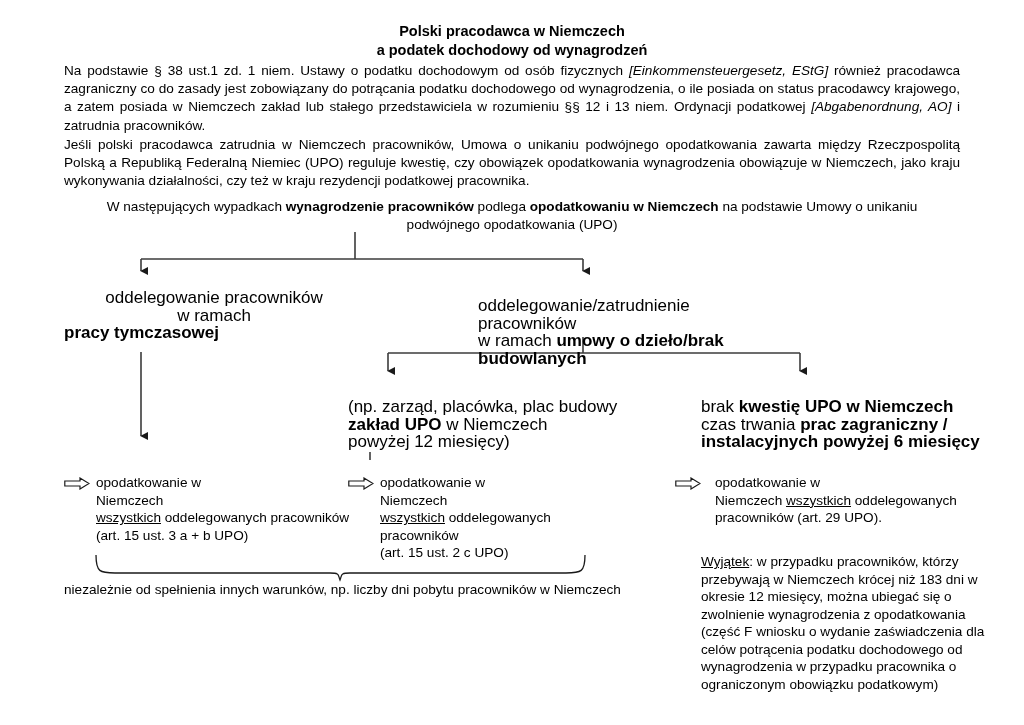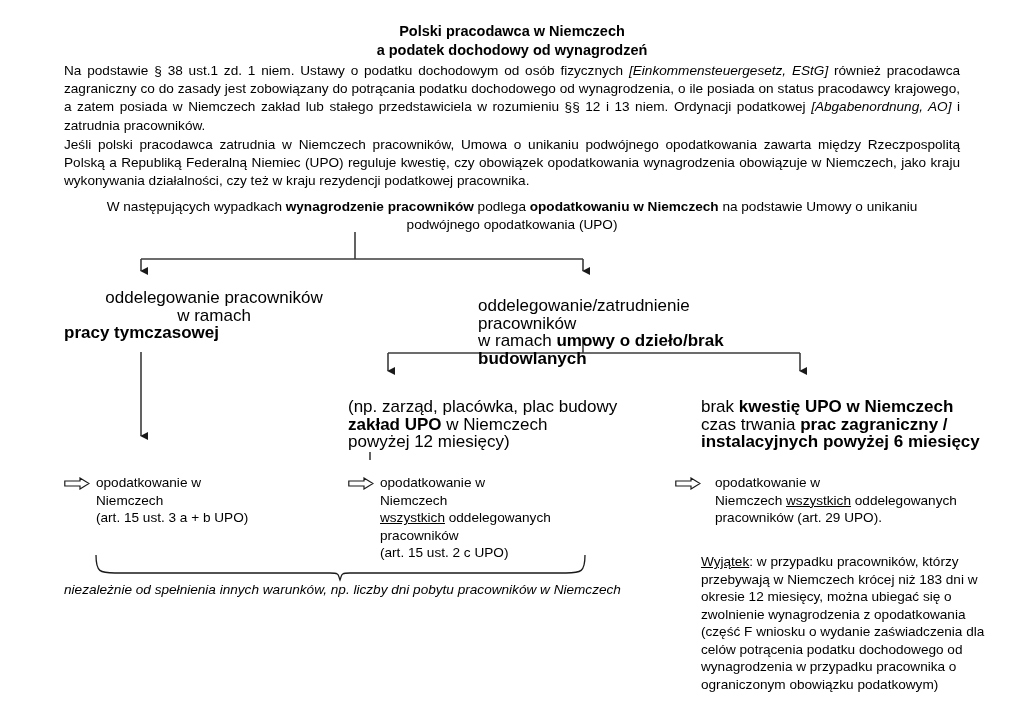--- a/index.html
+++ b/index.html
@@ -87,21 +87,20 @@
     line-height: 17.5px;
   }
 
   .footnote {
     position: absolute;
     left: 64px;
     top: 581px;
     width: 580px;
     font-size: 13.6px;
     line-height: 17.5px;
-    font-style: italic;
   }
 
   u { text-decoration: underline; }
   b { font-weight: bold; }
   i { font-style: italic; }
 
   
   #connectors {
     position: absolute;
     left: 0;
@@ -185,20 +184,21 @@
     <div style="font-weight:bold;">instalacyjnych powyżej 6 miesięcy</div>
   </div>
 
   <div class="result res-1">
     <svg class="marker" viewBox="0 0 26 13">
       <path d="M0.8,4 L16,4 L16,1 L25,6.5 L16,12 L16,9 L0.8,9 Z" fill="none" stroke="#1a1a1a" stroke-width="1.2" stroke-linejoin="miter"></path>
     </svg>
     <div class="body">
       <div>opodatkowanie w</div>
       <div>Niemczech</div>
+      <div><u>wszystkich</u><span> oddelegowanych pracowników</span></div>
       <div>(art. 15 ust. 3 a + b UPO)</div>
     </div>
   </div>
 
   <div class="result res-2">
     <svg class="marker" viewBox="0 0 26 13">
       <path d="M0.8,4 L16,4 L16,1 L25,6.5 L16,12 L16,9 L0.8,9 Z" fill="none" stroke="#1a1a1a" stroke-width="1.2" stroke-linejoin="miter"></path>
     </svg>
     <div class="body">
       <div>opodatkowanie w</div>

